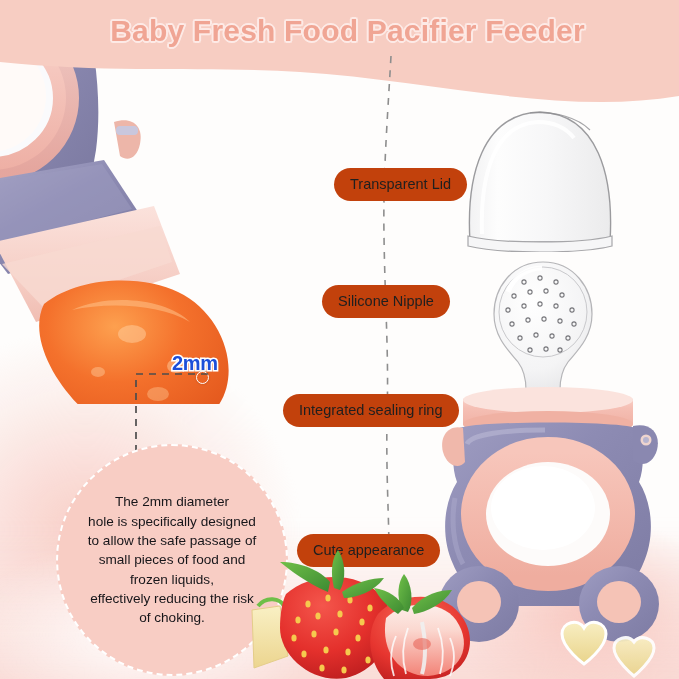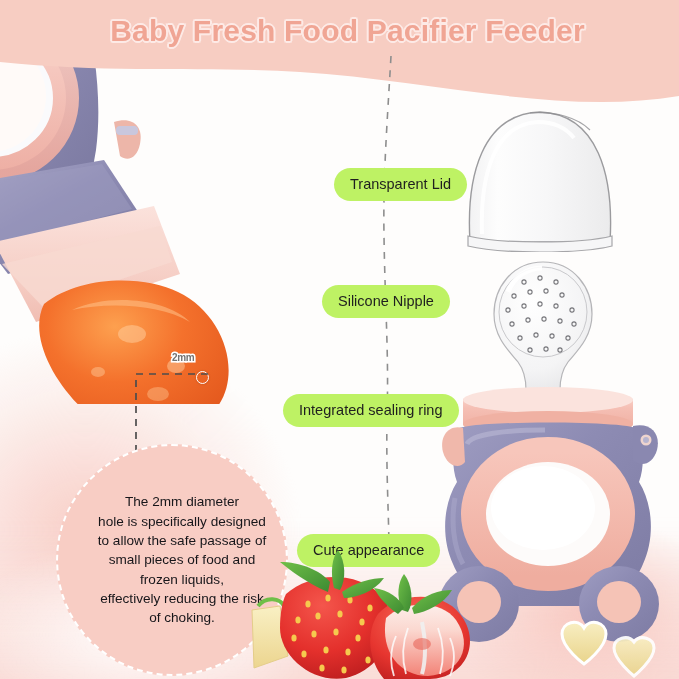--- a/index.html
+++ b/index.html
@@ -51,21 +51,21 @@
 
   
   .hero{position:absolute;left:-68px;top:-26px;width:330px;height:430px;}
 
   
   .spine{position:absolute;left:378px;top:56px;width:22px;height:498px;}
 
   
   .pill{
     position:absolute;
-    background:#bef264;
+    background:#c2410c;
     color:#1f1f1f;
     border-radius:40px;
     font-size:14.5px;
     line-height:1;
     padding:9px 16px;
     white-space:nowrap;
     text-align:center;
   }
   .pill-lid{left:334px;top:168px;}
   .pill-nipple{left:322px;top:285px;}
@@ -77,41 +77,41 @@
 
   
   .nipple{position:absolute;left:488px;top:258px;width:110px;height:136px;}
 
   
   .body-unit{position:absolute;left:437px;top:386px;width:222px;height:272px;}
 
   
   .mm-label{
     position:absolute;left:172px;top:352px;
-    font-size:10px;font-weight:bold;color:#737373;
+    font-size:20px;font-weight:bold;color:#1d4ed8;
     -webkit-text-stroke:3px #ffffff;
     paint-order:stroke fill;
     text-shadow:1px 1px 0 #fff,-1px -1px 0 #fff,1px -1px 0 #fff,-1px 1px 0 #fff;
     letter-spacing:-.3px;
   }
   .mm-ring{
     position:absolute;left:196px;top:371px;width:11px;height:11px;
     border:1.6px solid #ffffff;border-radius:50%;
     box-shadow:0 0 2px rgba(0,0,0,.25);
   }
   .elbow{position:absolute;left:130px;top:368px;width:82px;height:96px;}
 
   
   .info-circle{
     position:absolute;left:56px;top:444px;width:232px;height:232px;
     border-radius:50%;
     background:#f8cdc4;
     border:2px dashed #ffffff;
     box-sizing:border-box;
-    display:flex;align-items:center;justify-content:flex-end;
+    display:flex;align-items:center;justify-content:center;
   }
   .info-text{
     font-size:13.6px;line-height:1.42;color:#17161a;
     text-align:center;width:208px;
     white-space:pre-line;
     font-weight:500;
   }
 
   
   .fruit{position:absolute;left:250px;top:548px;width:290px;height:131px;}

